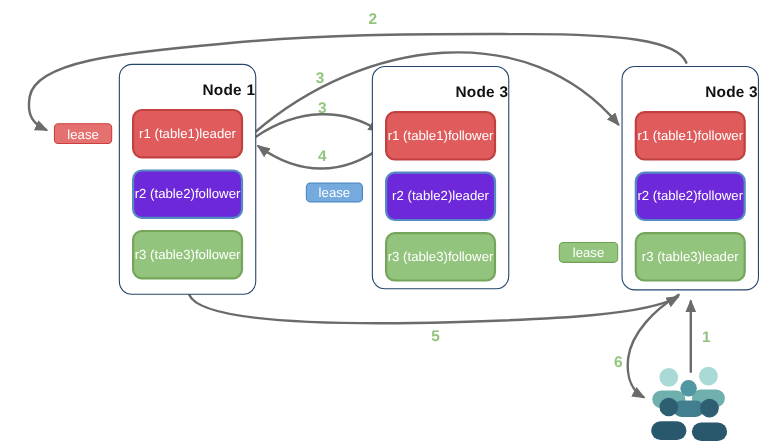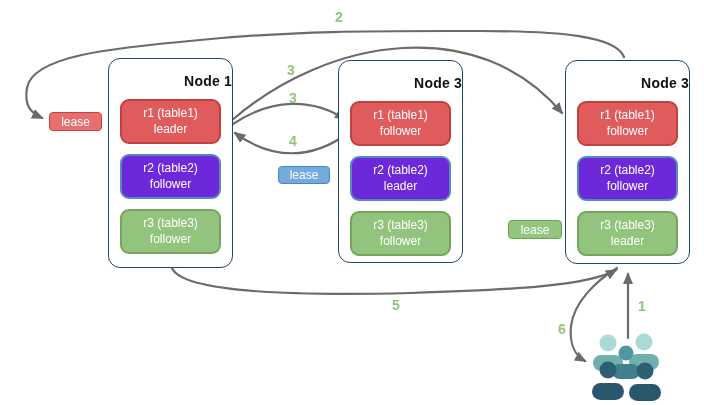--- a/index.html
+++ b/index.html
@@ -14,21 +14,21 @@
     position:absolute;width:125px;background:#ffffff;
     border:1.6px solid #24456b;border-radius:12px;box-sizing:border-box;
   }
   .node-title{
     margin-top:14px;text-align:right;font-size:14px;font-weight:bold;color:#111111;
     letter-spacing:.2px;
   }
   .replica{
     width:101px;height:45px;margin:10px auto 0 auto;border-radius:9px;
     border:2px solid;box-sizing:border-box;color:#ffffff;font-size:12px;line-height:1.3;
-    display:flex;flex-direction:column;justify-content:center;text-align:center;
+    display:flex;align-items:center;justify-content:center;text-align:center;
   }
   .replica:first-of-type{margin-top:8px;}
   .red{background:#e05c5c;border-color:#c14040;}
   .blue{background:#6d28d9;border-color:#5589c4;}
   .green{background:#93c47d;border-color:#74a55a;}
 
   .lease{
     position:absolute;border-radius:4px;border:1.6px solid;box-sizing:border-box;
     color:#ffffff;font-size:12px;display:flex;align-items:center;justify-content:center;
   }

